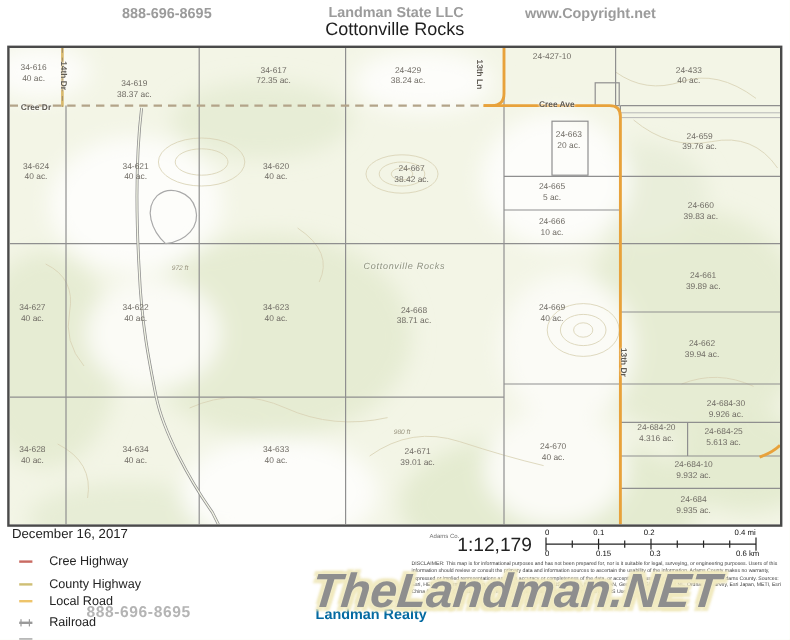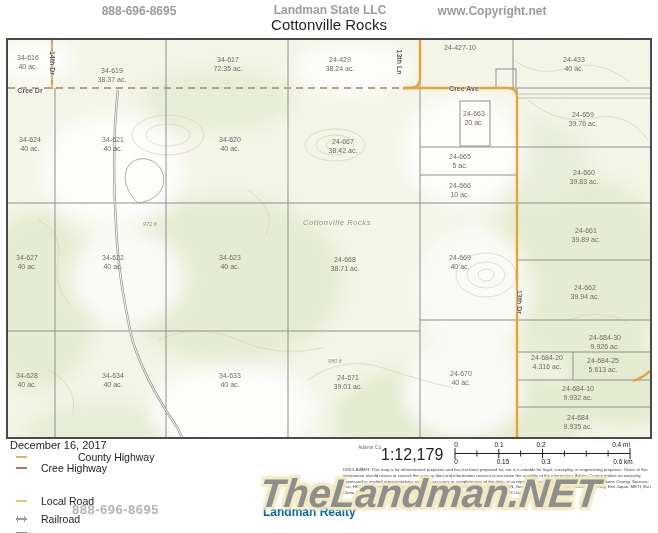--- a/index.html
+++ b/index.html
@@ -267,21 +267,21 @@
     </div>
   <div id="place-label" style="left: 329px; top: 182px;">Cottonville Rocks</div>
 </div>
 
 <div id="date-label">December 16, 2017</div>
 <div id="legend">
     <div class="legend-row" style="top: 462px;">
       <div class="legend-swatch" style="background: rgb(201, 106, 98);"></div>
       <div class="legend-label">Cree Highway</div>
     </div>
-    <div class="legend-row" style="top: 451px; gap: 37px;">
+    <div class="legend-row" style="top: 481px;">
       <div class="legend-swatch" style="background: rgb(207, 191, 117);"></div>
       <div class="legend-label">County Highway</div>
     </div>
     <div class="legend-row" style="top: 495px; align-items: center;">
       <div class="legend-swatch" style="background: rgb(238, 196, 106);"></div>
       <div class="legend-label">Local Road</div>
     </div>
     <div class="legend-row" style="top: 513px; align-items: center;">
       <div class="legend-swatch" style="background: rgb(154, 154, 154);">
         <div style="position: absolute; left: 1px; top: -2px; width: 1px; height: 6px; background: rgb(154, 154, 154);"></div>

